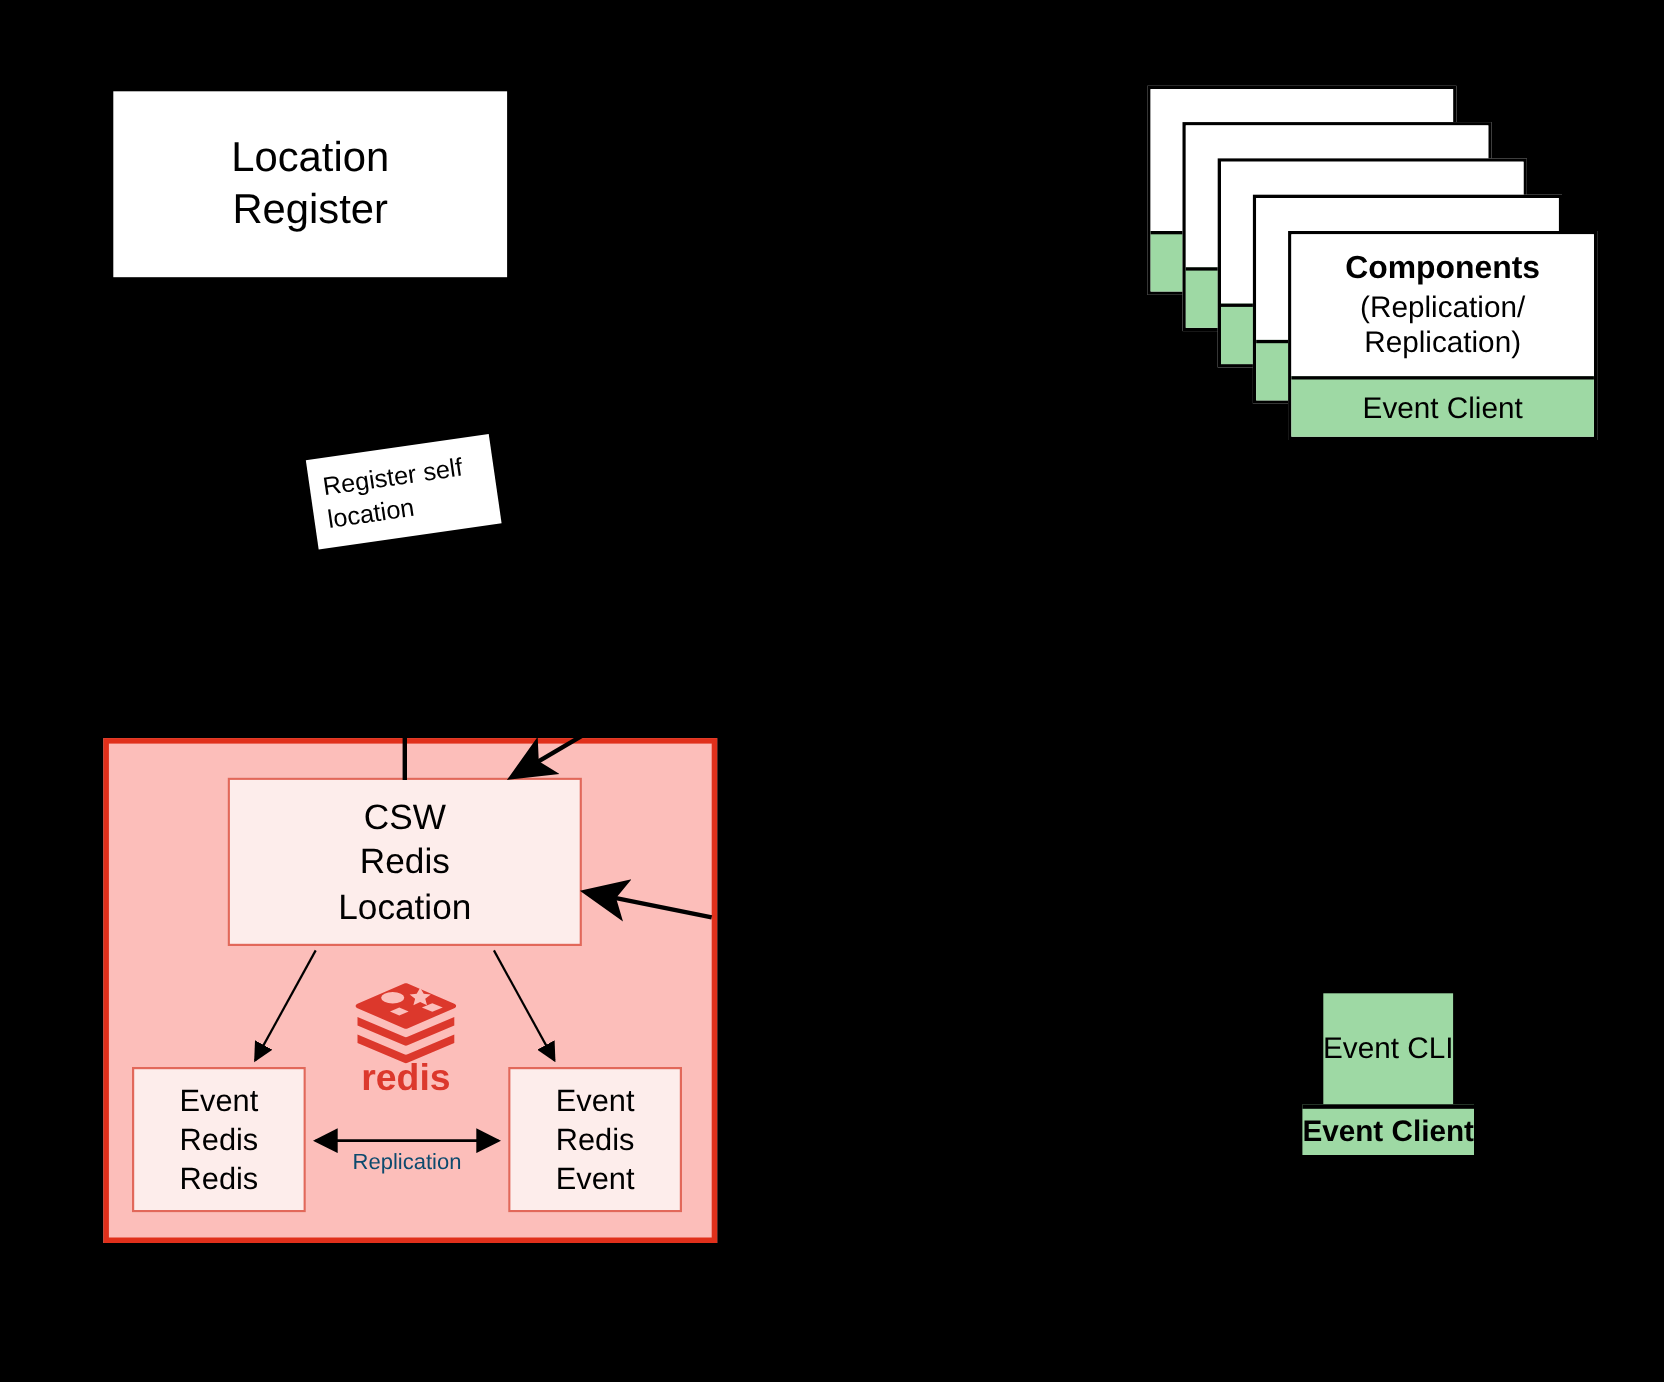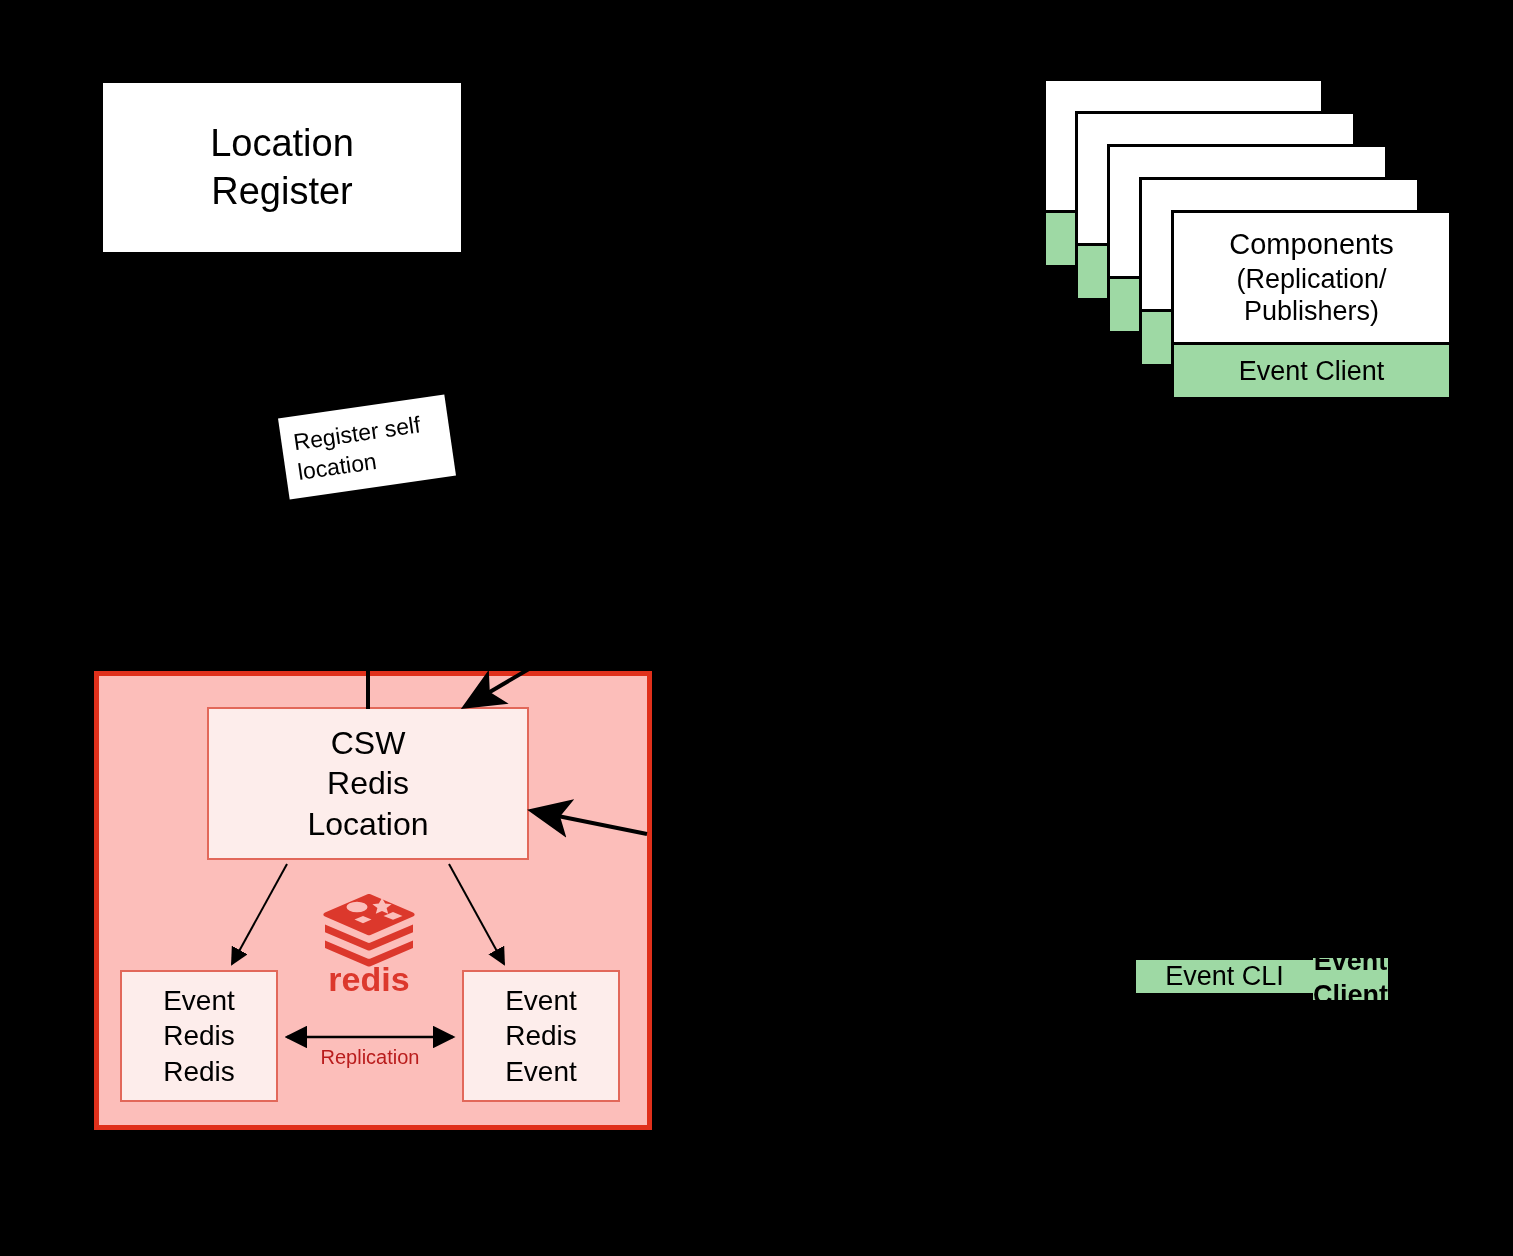--- a/index.html
+++ b/index.html
@@ -75,21 +75,21 @@
     display: flex;
     flex-direction: column;
     align-items: center;
     justify-content: center;
     background: #FFFFFF;
     font-size: 27px;
     line-height: 1.2;
     color: #000;
   }
   .stack-card .card-body .title {
-    font-weight: normal;
+    font-weight: bold;
     font-size: 29px;
     margin-bottom: 1px;
   }
   .stack-card .card-foot {
     height: 52px;
     flex: 0 0 52px;
     border-top: 3px solid #000000;
     background: #9ED9A4;
     display: flex;
     align-items: center;
@@ -100,21 +100,21 @@
   .stack-card.ghost .card-body { }
   .stack-card.ghost .card-foot { }
 
   
   #event-cli {
     left: 1136px;
     top: 903px;
     width: 252px;
     height: 147px;
     display: flex;
-    flex-direction: row;
+    flex-direction: column;
   }
   #event-cli .cli-top {
     flex: 1 1 auto;
     background: #9ED9A4;
     display: flex;
     align-items: center;
     justify-content: center;
     font-size: 27px;
     color: #000;
   }
@@ -176,21 +176,21 @@
     height: 132px;
     font-size: 28px;
   }
   #replication-label {
     position: absolute;
     left: 184px;
     top: 370px;
     width: 174px;
     text-align: center;
     font-size: 20px;
-    color: #b91c1c;
+    color: #0c4a6e;
   }
 
   
   #redis-logo {
     position: absolute;
     left: 309px;
     top: 892px;
     width: 120px;
     height: 104px;
     z-index: 3;
@@ -238,21 +238,21 @@
     <div class="card-foot"></div>
   </div>
   <div class="stack-card ghost" style="left:1139px; top:177px; z-index:4;">
     <div class="card-body"></div>
     <div class="card-foot"></div>
   </div>
   <div class="stack-card" id="components-card-front" style="left:1171px; top:210px; z-index:5;">
     <div class="card-body">
       <span class="title">Components</span>
       <span>(Replication/</span>
-      <span>Publishers)</span>
+      <span>Replication)</span>
     </div>
     <div class="card-foot">Event Client</div>
   </div>
 
   <div class="box" id="event-cli">
     <div class="cli-top">Event CLI</div>
     <div class="cli-bot">Event Client</div>
   </div>
 
   <div id="redis-cluster">

